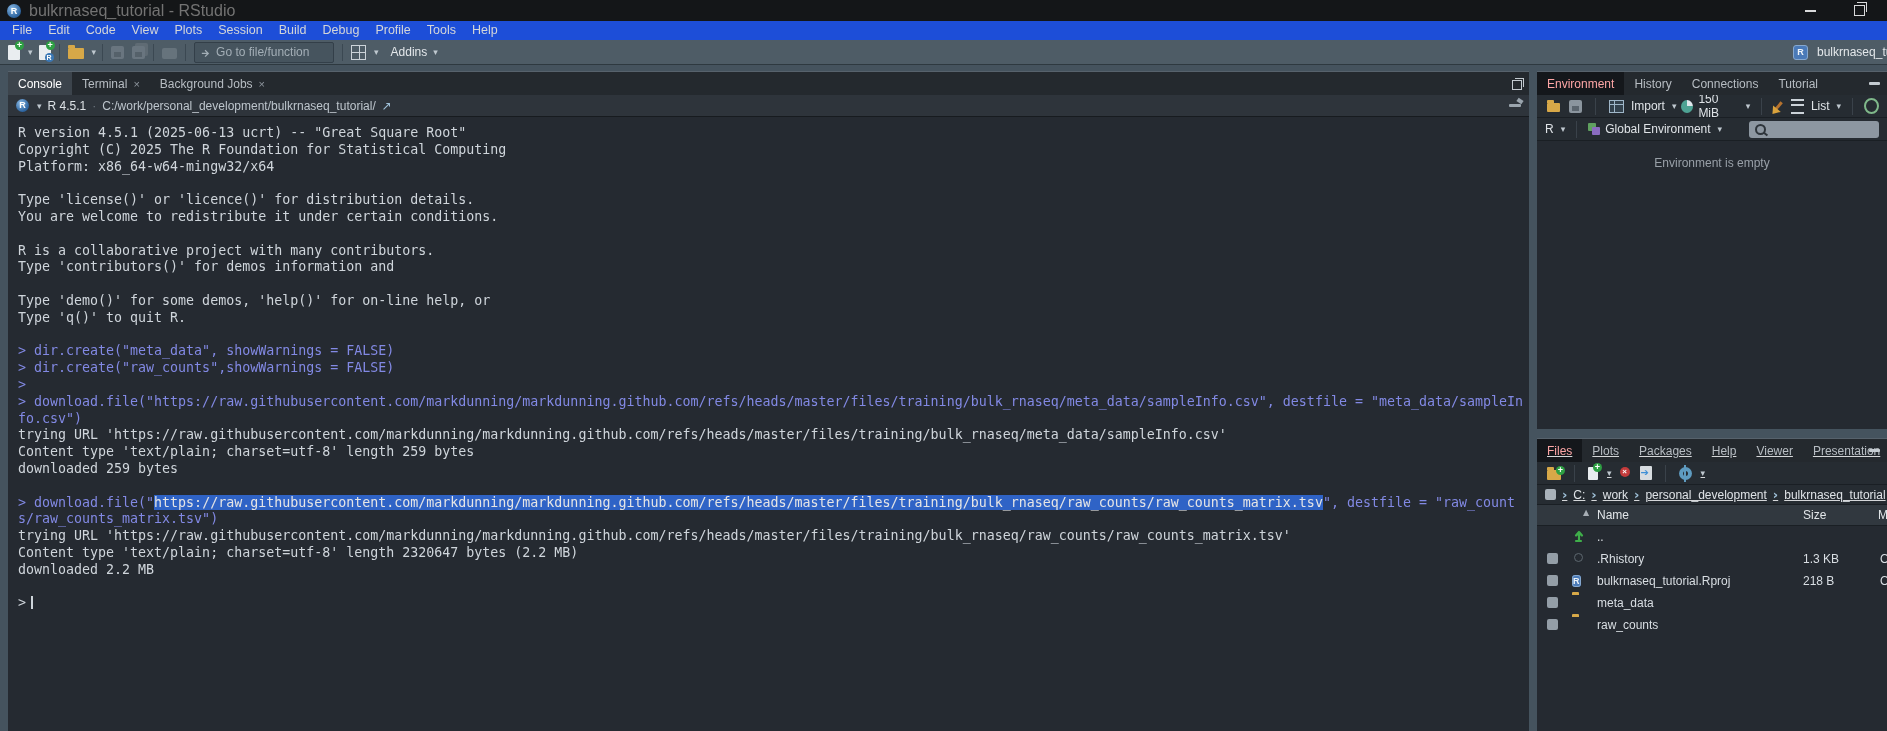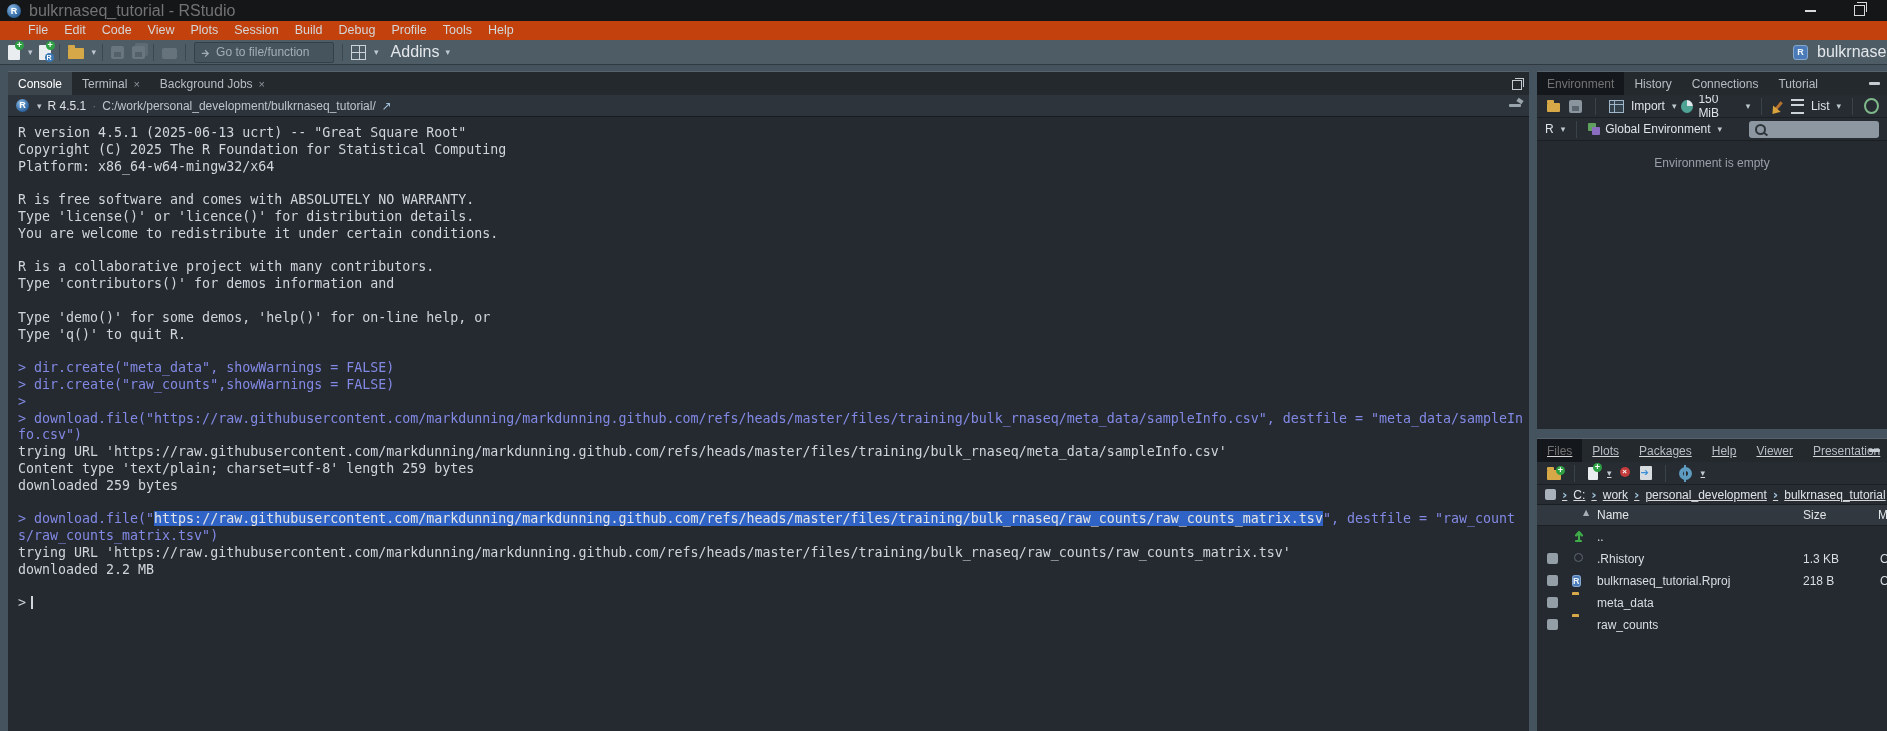--- a/index.html
+++ b/index.html
@@ -13,22 +13,22 @@
             display:flex;align-items:center;}
   .titlebar .rlogo{margin-left:7px;}
   .title-text{margin-left:8px;font-size:16px;color:#737373;}
   .winbtn{position:absolute;top:0;width:34px;height:21px;display:flex;align-items:center;justify-content:center;cursor:default;}
   .winbtn.min{left:1793px;} .winbtn.restore{left:1842px;}
   .dash{width:11px;height:2px;background:#d9dadb;}
   .sq2{position:relative;width:9px;height:9px;border:1px solid #d9dadb;background:#141618;}
   .sq2:before{content:'';position:absolute;left:2px;top:-4px;width:9px;height:9px;border:1px solid #d9dadb;border-left:none;border-bottom:none;}
 
   
-  .menubar{position:absolute;left:0;top:21px;width:100%;height:19px;background:#c2410c;
-           display:flex;align-items:center;padding-left:20px;box-sizing:border-box;}
+  .menubar{position:absolute;left:0;top:21px;width:100%;height:19px;background:#1d4ed8;
+           display:flex;align-items:center;padding-left:4px;box-sizing:border-box;}
   .menu-item{padding:0 8px;font-size:12.5px;color:#d4d6d8;line-height:19px;}
 
   
   .toolbar{position:absolute;left:0;top:40px;width:100%;height:25px;background:#4e5c66;
            border-bottom:1px solid #2e3940;display:flex;align-items:center;box-sizing:border-box;padding-left:6px;}
   .tb-group{display:flex;align-items:center;gap:4px;}
   .tb-sep{width:1px;height:17px;background:#3b4852;margin:0 6px;}
   .caret{font-size:9px;color:#bfc8cf;margin-left:2px;}
   .tbtn{display:flex;align-items:center;padding:2px 2px;}
   .page{width:12px;height:15px;background:#e9edf0;border-radius:1px;position:relative;}
@@ -40,40 +40,40 @@
   .folder:before{content:'';position:absolute;top:-3px;left:0;width:7px;height:3px;background:#d7a848;border-radius:1px 1px 0 0;}
   .disk{width:13px;height:13px;background:#7c8791;border-radius:2px;position:relative;opacity:.6;}
   .disk:after{content:'';position:absolute;left:3px;bottom:2px;width:7px;height:5px;background:#5b656e;}
   .printer{width:15px;height:11px;background:#76828b;border-radius:2px;margin-top:3px;opacity:.6;}
   .goto-box{display:flex;align-items:center;width:128px;height:19px;background:#46545e;border:1px solid #333f49;
             border-radius:2px;margin:0 2px;padding:0 5px;gap:5px;}
   .goto-box .ph{color:#a3aeb6;font-size:12px;white-space:nowrap;}
   .grid-icon{width:13px;height:13px;border:1px solid #ccd3d9;position:relative;}
   .grid-icon:before{content:'';position:absolute;left:50%;top:0;width:1px;height:100%;background:#ccd3d9;}
   .grid-icon:after{content:'';position:absolute;top:50%;left:0;height:1px;width:100%;background:#ccd3d9;}
-  .tb-label{color:#e3e7ea;font-size:16px;margin-left:4px;}
+  .tb-label{color:#e3e7ea;font-size:12px;margin-left:4px;}
   .project-btn{position:absolute;left:1793px;right:0;top:40px;height:24px;display:flex;align-items:center;gap:5px;overflow:hidden;}
   .rproj-cube{width:13px;height:13px;border-radius:3px;background:#4a7ab8;border:1px solid #86a8cf;
               color:#eef3f8;font:bold 9px/13px "Liberation Sans",sans-serif;text-align:center;flex:0 0 auto;}
   .rlogo{width:14px;height:14px;border-radius:50%;flex:0 0 auto;
          background:radial-gradient(circle at 35% 30%,#86b6e2,#2d649f 70%);
          color:#fff;font:bold 9px/14px "Liberation Sans",sans-serif;text-align:center;}
 
   
   .main{position:absolute;left:0;top:65px;width:100%;height:666px;background:#45535e;}
   .pane{position:absolute;background:#252a31;border-top:1px solid #57626c;box-sizing:border-box;}
   #console-pane{left:8px;top:6px;width:1521px;height:660px;}
   #env-pane{left:1537px;top:6px;width:350px;height:358px;}
   #files-pane{left:1537px;top:373px;width:350px;height:293px;overflow:hidden;text-decoration:underline;}
 
   .tabstrip{height:23px;background:#24292e;display:flex;align-items:stretch;position:relative;}
   .tab{display:flex;align-items:center;padding:0 10px;font-size:12px;color:#b7bdc3;gap:6px;}
   .tab .x{color:#8e969e;font-size:11px;}
   #console-pane .tab.active{background:#3c444c;color:#fff;}
-  #env-pane .tab.active,#files-pane .tab.active{background:#14171b;color:#737373;}
+  #env-pane .tab.active,#files-pane .tab.active{background:#14171b;color:#fca5a5;}
   .pane-corner{position:absolute;right:7px;top:5px;display:flex;gap:6px;}
   .min-dash{width:11px;height:3px;background:#c4cbd1;border-radius:1px;margin-top:5px;}
   .max-sq{position:relative;width:8px;height:8px;border:1px solid #c4cbd1;margin-top:3px;}
   .max-sq:before{content:'';position:absolute;left:2px;top:-3px;width:8px;height:8px;border:1px solid #c4cbd1;border-left:none;border-bottom:none;}
 
   .subbar{height:22px;background:#2e343b;border-bottom:1px solid #171b1f;display:flex;align-items:center;
           padding:0 8px;gap:6px;box-sizing:border-box;position:relative;}
   .path-text{color:#bdc5cc;font-size:12px;}
   .dot-sep{color:#6e7881;}
   .arrow-ne{color:#9fc0d8;font-size:12px;}
@@ -252,21 +252,20 @@
         <span class="dot-sep">·</span>
         <span class="path-text">C:/work/personal_development/bulkrnaseq_tutorial/</span>
         <span class="arrow-ne glyph">↗</span>
         <span class="brush"></span>
       </div>
       <div class="console-body" id="console-body">
           <div class="cline output">R version 4.5.1 (2025-06-13 ucrt) -- "Great Square Root"</div>
           <div class="cline output">Copyright (C) 2025 The R Foundation for Statistical Computing</div>
           <div class="cline output">Platform: x86_64-w64-mingw32/x64</div>
           <div class="cline blank">&nbsp;</div>
-          <div class="cline output">R is free software and comes with ABSOLUTELY NO WARRANTY.</div>
           <div class="cline output">Type 'license()' or 'licence()' for distribution details.</div>
           <div class="cline output">You are welcome to redistribute it under certain conditions.</div>
           <div class="cline blank">&nbsp;</div>
           <div class="cline output">R is a collaborative project with many contributors.</div>
           <div class="cline output">Type 'contributors()' for demos information and</div>
           <div class="cline blank">&nbsp;</div>
           <div class="cline output">Type 'demo()' for some demos, 'help()' for on-line help, or</div>
           <div class="cline output">Type 'q()' to quit R.</div>
           <div class="cline blank">&nbsp;</div>
           <div class="cline input">&gt; dir.create("meta_data", showWarnings = FALSE)</div>
@@ -274,20 +273,21 @@
           <div class="cline input">&gt;</div>
           <div class="cline input">&gt; download.file("https://raw.githubusercontent.com/markdunning/markdunning.github.com/refs/heads/master/files/training/bulk_rnaseq/meta_data/sampleInfo.csv", destfile = "meta_data/sampleIn</div>
           <div class="cline input">fo.csv")</div>
           <div class="cline output">trying URL 'https://raw.githubusercontent.com/markdunning/markdunning.github.com/refs/heads/master/files/training/bulk_rnaseq/meta_data/sampleInfo.csv'</div>
           <div class="cline output">Content type 'text/plain; charset=utf-8' length 259 bytes</div>
           <div class="cline output">downloaded 259 bytes</div>
           <div class="cline blank">&nbsp;</div>
           <div class="cline input"><span class="">&gt; download.file("</span><span class="sel">https://raw.githubusercontent.com/markdunning/markdunning.github.com/refs/heads/master/files/training/bulk_rnaseq/raw_counts/raw_counts_matrix.tsv</span><span class="">", destfile = "raw_count</span></div>
           <div class="cline input">s/raw_counts_matrix.tsv")</div>
           <div class="cline output">trying URL 'https://raw.githubusercontent.com/markdunning/markdunning.github.com/refs/heads/master/files/training/bulk_rnaseq/raw_counts/raw_counts_matrix.tsv'</div>
+          <div class="cline output">Content type 'text/plain; charset=utf-8' length 2320647 bytes (2.2 MB)</div>
           <div class="cline output">downloaded 2.2 MB</div>
           <div class="cline blank">&nbsp;</div>
           <div class="cline prompt">&gt;<span class="cursor"></span></div>
         </div>
     </div>
 
     <div class="pane" id="env-pane">
       <div class="tabstrip" id="env-tabs">
         <div class="tab active">
             <span>Environment</span>

